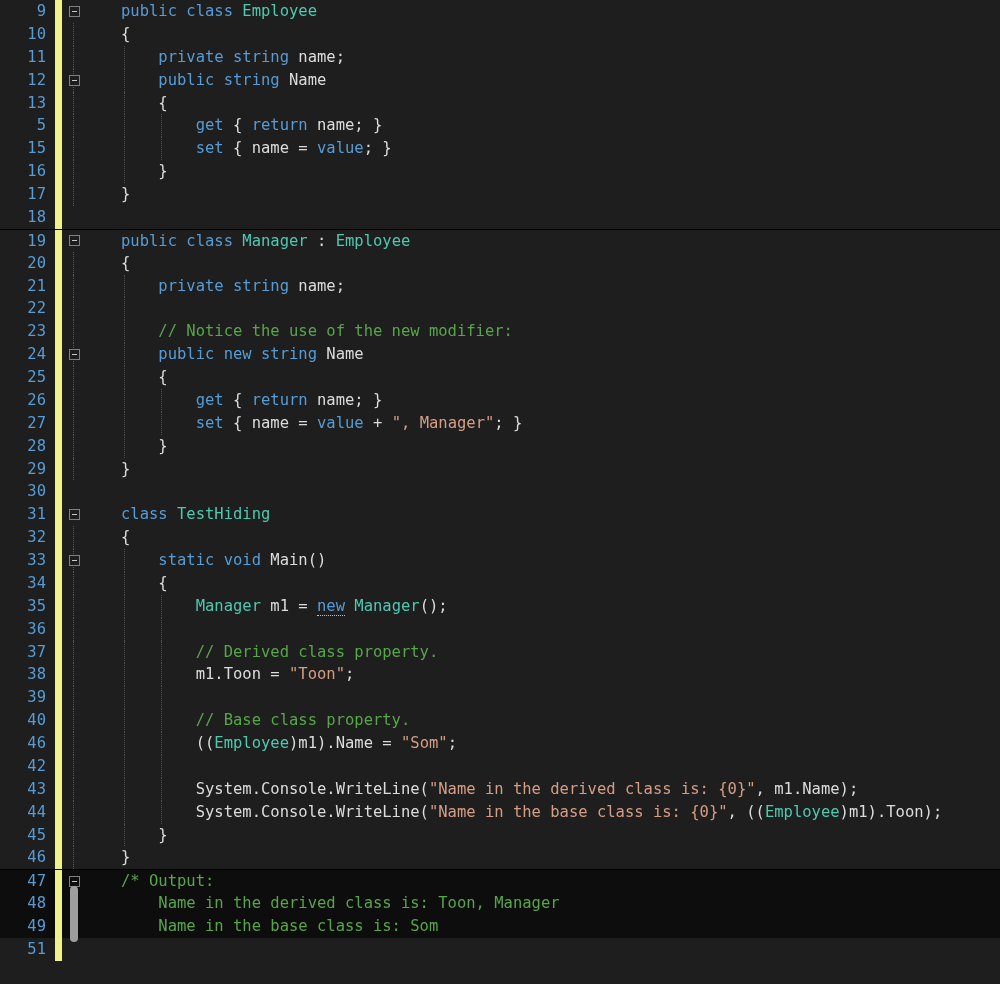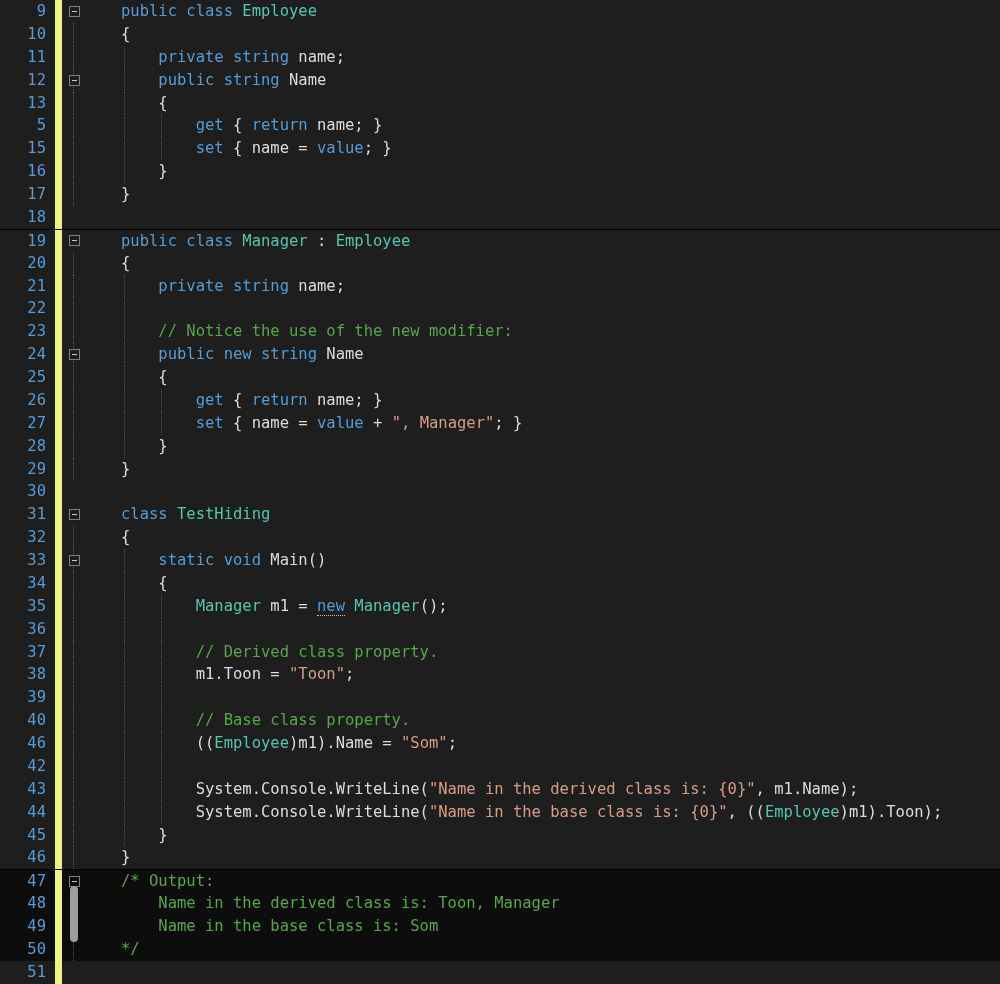--- a/index.html
+++ b/index.html
@@ -399,27 +399,20 @@
         <div class="fold gline"></div>
         <div class="code"><span class="tk-c">    Name in the derived class is: Toon, Manager</span></div>
       </div>
       <div class="row dark">
         <div class="num">49</div>
         <div class="numgap"></div>
         <div class="bar"></div>
         <div class="fold gline"></div>
         <div class="code"><span class="tk-c">    Name in the base class is: Som</span></div>
       </div>
-      <div class="row dark">
-        <div class="num">50</div>
-        <div class="numgap"></div>
-        <div class="bar"></div>
-        <div class="fold gline"></div>
-        <div class="code"><span class="tk-c">*/</span></div>
-      </div>
       <div class="row">
         <div class="num">51</div>
         <div class="numgap"></div>
         <div class="bar"></div>
         <div class="fold"></div>
         <div class="code"></div>
       </div>
     </div>
   <div id="gutter-thumb"></div>
 </div>

